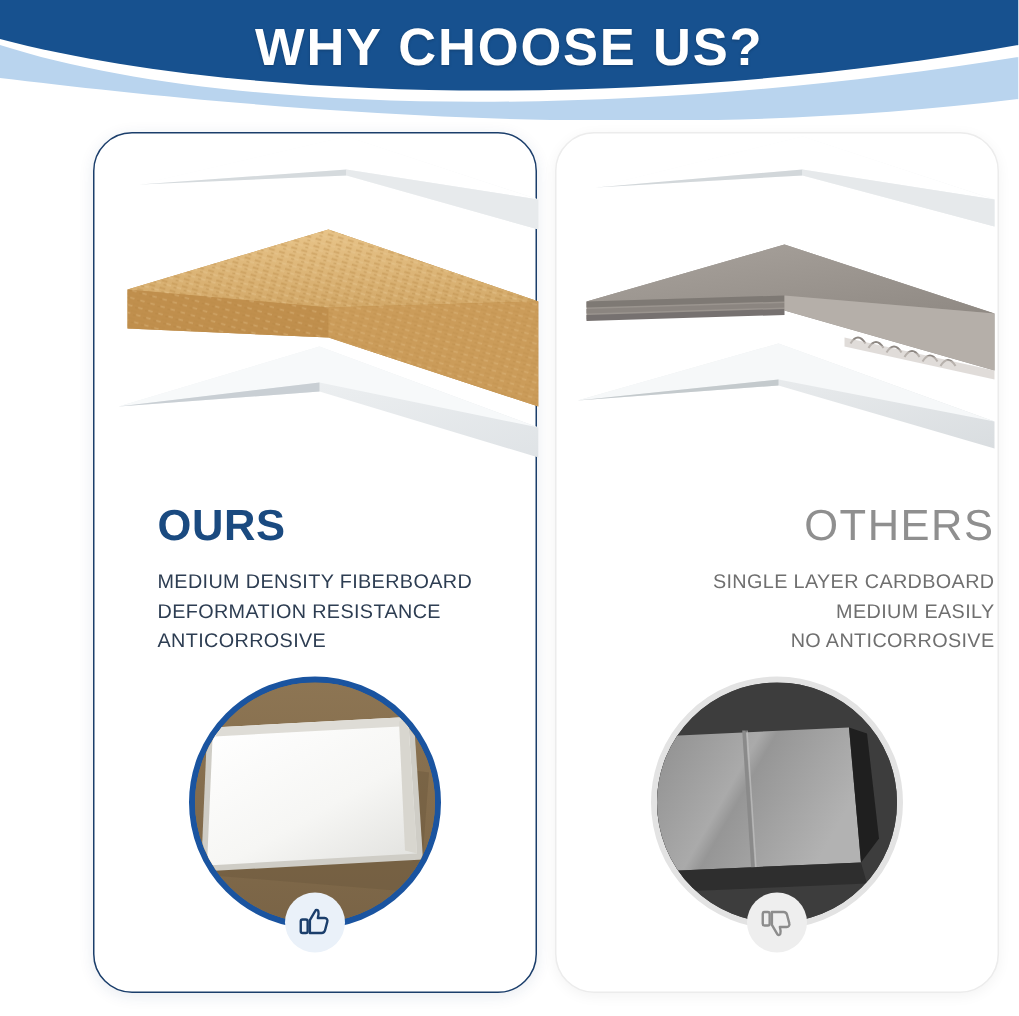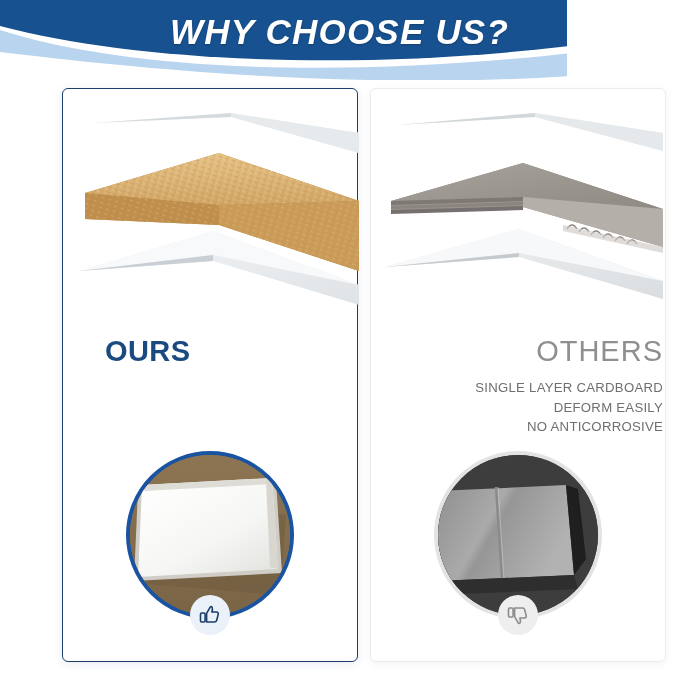--- a/index.html
+++ b/index.html
@@ -13,24 +13,23 @@
     overflow: hidden;
     font-family: "Liberation Sans", sans-serif;
     position: relative;
   }
 
   
   .banner {
     position: absolute;
     left: 0;
     top: 0;
-    width: 567px;
+    width: 679px;
     height: 80px;
     overflow: hidden;
-    font-style: italic;
   }
   .banner svg { display: block; }
   .banner-title {
     position: absolute;
     left: 0;
     top: 0;
     width: 679px;
     height: 64px;
     display: flex;
     align-items: center;
@@ -50,21 +49,21 @@
     top: 88px;
     width: 679px;
     height: 580px;
   }
   .card {
     position: absolute;
     top: 0;
     width: 296px;
     height: 574px;
     background: #ffffff;
-    border-radius: 6px;
+    border-radius: 26px;
     box-sizing: border-box;
   }
   .card-ours {
     left: 62px;
     border: 1.6px solid #1b3e6b;
     box-shadow: 0 2px 10px rgba(27,62,107,.10);
   }
   .card-others {
     left: 370px;
     border: 1.4px solid #ececec;
@@ -226,20 +225,25 @@
           <path d="M30,34 L168,2 L296,44 L296,64 L168,28 Z" fill="url(#whiteTop)"></path>
           <path d="M30,34 L168,2 L296,44 L168,24 Z" fill="#ffffff"></path>
           <path d="M30,34 L168,24 L168,28 Z" fill="#d5dadd"></path>
           <path d="M168,24 L296,44 L296,64 L168,28 Z" fill="#e7eaec"></path>
         </g>
       </svg>
     </div>
 
     <div class="text-block">
       <div class="heading heading-ours">OURS</div>
+      <ul class="feature-list features-ours">
+        <li>MEDIUM DENSITY FIBERBOARD</li>
+        <li>DEFORMATION RESISTANCE</li>
+        <li>ANTICORROSIVE</li>
+      </ul>
     </div>
 
     <div class="photo-wrap">
       <div class="photo-circle photo-ours">
         <svg width="160" height="160" viewBox="0 0 160 160" xmlns="http://www.w3.org/2000/svg">
           <defs>
             <linearGradient id="bgWood" x1="0" y1="0" x2="0" y2="1">
               <stop offset="0%" stop-color="#8d7553"></stop>
               <stop offset="100%" stop-color="#7a6446"></stop>
             </linearGradient>
@@ -317,21 +321,21 @@
           <path d="M26,36 L164,24 L164,28 Z" fill="#d2d7da"></path>
           <path d="M164,24 L292,44 L292,62 L164,28 Z" fill="#e6e9eb"></path>
         </g>
       </svg>
     </div>
 
     <div class="text-block">
       <div class="heading heading-others">OTHERS</div>
       <ul class="feature-list features-others">
         <li>SINGLE LAYER CARDBOARD</li>
-        <li>DEFORM EASILY</li>
+        <li>MEDIUM EASILY</li>
         <li>NO ANTICORROSIVE</li>
       </ul>
     </div>
 
     <div class="photo-wrap">
       <div class="photo-circle photo-others">
         <svg width="160" height="160" viewBox="0 0 160 160" xmlns="http://www.w3.org/2000/svg">
           <defs>
             <linearGradient id="grayPanel" x1="0" y1="0" x2="1" y2="0.4">
               <stop offset="0%" stop-color="#8f8f8f"></stop>

